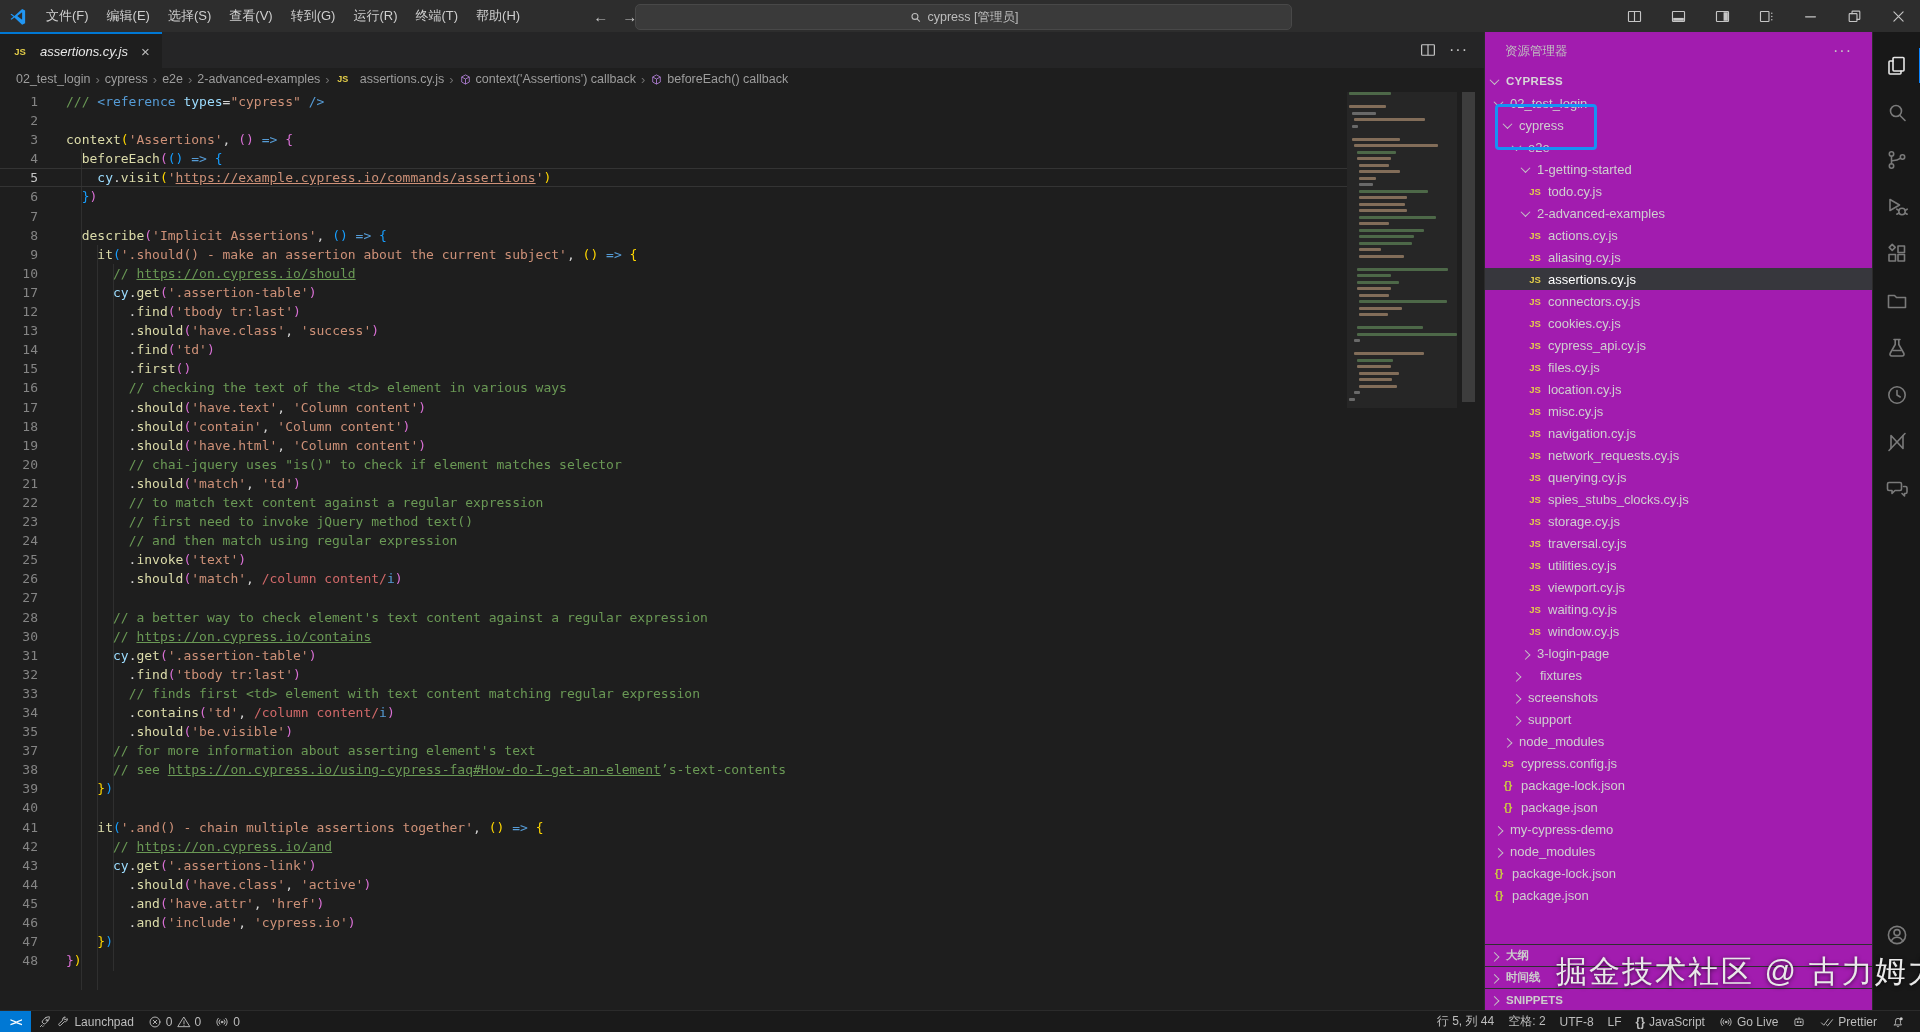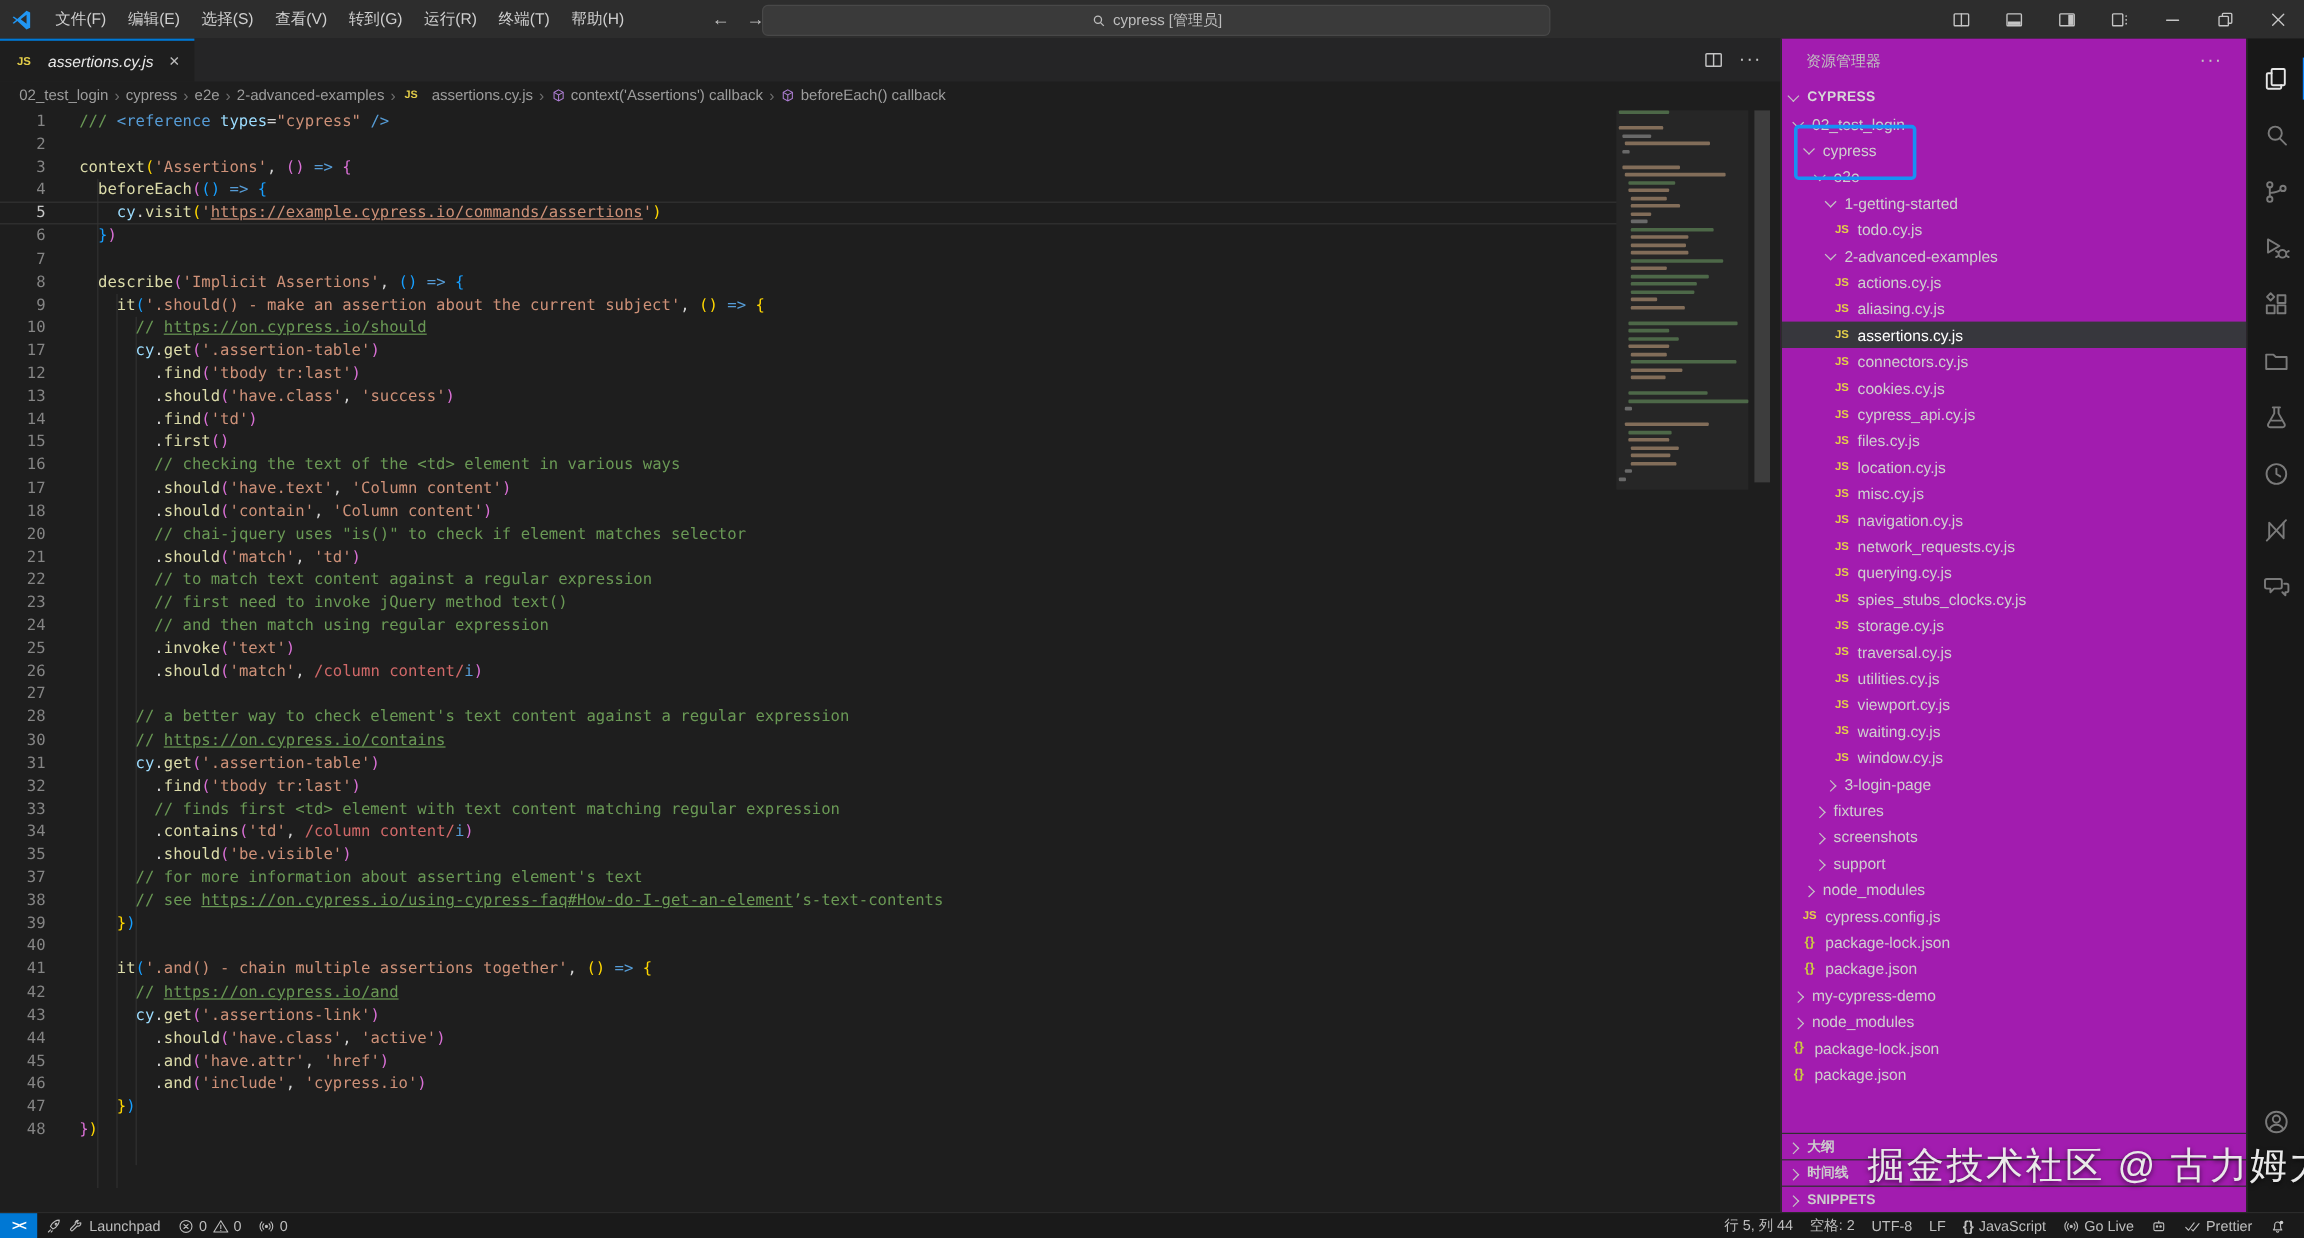--- a/index.html
+++ b/index.html
@@ -261,20 +261,21 @@
           <div class="line"><span class="ln">9</span><span class="tk-p">    </span><span class="tk-f">it</span><span class="tk-b3">(</span><span class="tk-s">'.should() - make an assertion about the current subject'</span><span class="tk-p">, </span><span class="tk-b1">()</span><span class="tk-k"> =&gt; </span><span class="tk-b1">{</span></div>
           <div class="line"><span class="ln">10</span><span class="tk-p">      </span><span class="tk-c">// </span><span class="tk-cu">https://on.cypress.io/should</span></div>
           <div class="line"><span class="ln">17</span><span class="tk-p">      </span><span class="tk-v">cy</span><span class="tk-p">.</span><span class="tk-f">get</span><span class="tk-b2">(</span><span class="tk-s">'.assertion-table'</span><span class="tk-b2">)</span></div>
           <div class="line"><span class="ln">12</span><span class="tk-p">        .</span><span class="tk-f">find</span><span class="tk-b2">(</span><span class="tk-s">'tbody tr:last'</span><span class="tk-b2">)</span></div>
           <div class="line"><span class="ln">13</span><span class="tk-p">        .</span><span class="tk-f">should</span><span class="tk-b2">(</span><span class="tk-s">'have.class'</span><span class="tk-p">, </span><span class="tk-s">'success'</span><span class="tk-b2">)</span></div>
           <div class="line"><span class="ln">14</span><span class="tk-p">        .</span><span class="tk-f">find</span><span class="tk-b2">(</span><span class="tk-s">'td'</span><span class="tk-b2">)</span></div>
           <div class="line"><span class="ln">15</span><span class="tk-p">        .</span><span class="tk-f">first</span><span class="tk-b2">()</span></div>
           <div class="line"><span class="ln">16</span><span class="tk-p">        </span><span class="tk-c">// checking the text of the &lt;td&gt; element in various ways</span></div>
           <div class="line"><span class="ln">17</span><span class="tk-p">        .</span><span class="tk-f">should</span><span class="tk-b2">(</span><span class="tk-s">'have.text'</span><span class="tk-p">, </span><span class="tk-s">'Column content'</span><span class="tk-b2">)</span></div>
           <div class="line"><span class="ln">18</span><span class="tk-p">        .</span><span class="tk-f">should</span><span class="tk-b2">(</span><span class="tk-s">'contain'</span><span class="tk-p">, </span><span class="tk-s">'Column content'</span><span class="tk-b2">)</span></div>
+          <div class="line"><span class="ln">19</span><span class="tk-p">        .</span><span class="tk-f">should</span><span class="tk-b2">(</span><span class="tk-s">'have.html'</span><span class="tk-p">, </span><span class="tk-s">'Column content'</span><span class="tk-b2">)</span></div>
           <div class="line"><span class="ln">20</span><span class="tk-p">        </span><span class="tk-c">// chai-jquery uses "is()" to check if element matches selector</span></div>
           <div class="line"><span class="ln">21</span><span class="tk-p">        .</span><span class="tk-f">should</span><span class="tk-b2">(</span><span class="tk-s">'match'</span><span class="tk-p">, </span><span class="tk-s">'td'</span><span class="tk-b2">)</span></div>
           <div class="line"><span class="ln">22</span><span class="tk-p">        </span><span class="tk-c">// to match text content against a regular expression</span></div>
           <div class="line"><span class="ln">23</span><span class="tk-p">        </span><span class="tk-c">// first need to invoke jQuery method text()</span></div>
           <div class="line"><span class="ln">24</span><span class="tk-p">        </span><span class="tk-c">// and then match using regular expression</span></div>
           <div class="line"><span class="ln">25</span><span class="tk-p">        .</span><span class="tk-f">invoke</span><span class="tk-b2">(</span><span class="tk-s">'text'</span><span class="tk-b2">)</span></div>
           <div class="line"><span class="ln">26</span><span class="tk-p">        .</span><span class="tk-f">should</span><span class="tk-b2">(</span><span class="tk-s">'match'</span><span class="tk-p">, </span><span class="tk-r">/column content/</span><span class="tk-k">i</span><span class="tk-b2">)</span></div>
           <div class="line"><span class="ln">27</span></div>
           <div class="line"><span class="ln">28</span><span class="tk-p">      </span><span class="tk-c">// a better way to check element's text content against a regular expression</span></div>
           <div class="line"><span class="ln">30</span><span class="tk-p">      </span><span class="tk-c">// </span><span class="tk-cu">https://on.cypress.io/contains</span></div>
@@ -453,21 +454,21 @@
           <span>waiting.cy.js</span>
         </div>
         <div class="trow" style="padding-left: 42px;">
           <span class="badge-js">JS</span>
           <span>window.cy.js</span>
         </div>
         <div class="trow" style="padding-left: 33px;">
           <span class="chev closed"></span>
           <span>3-login-page</span>
         </div>
-        <div class="trow" style="padding-left: 24px;">
+        <div class="trow" style="padding-left: 24px; gap: 12px;">
           <span class="chev closed"></span>
           <span>fixtures</span>
         </div>
         <div class="trow" style="padding-left: 24px;">
           <span class="chev closed"></span>
           <span>screenshots</span>
         </div>
         <div class="trow" style="padding-left: 24px;">
           <span class="chev closed"></span>
           <span>support</span>

